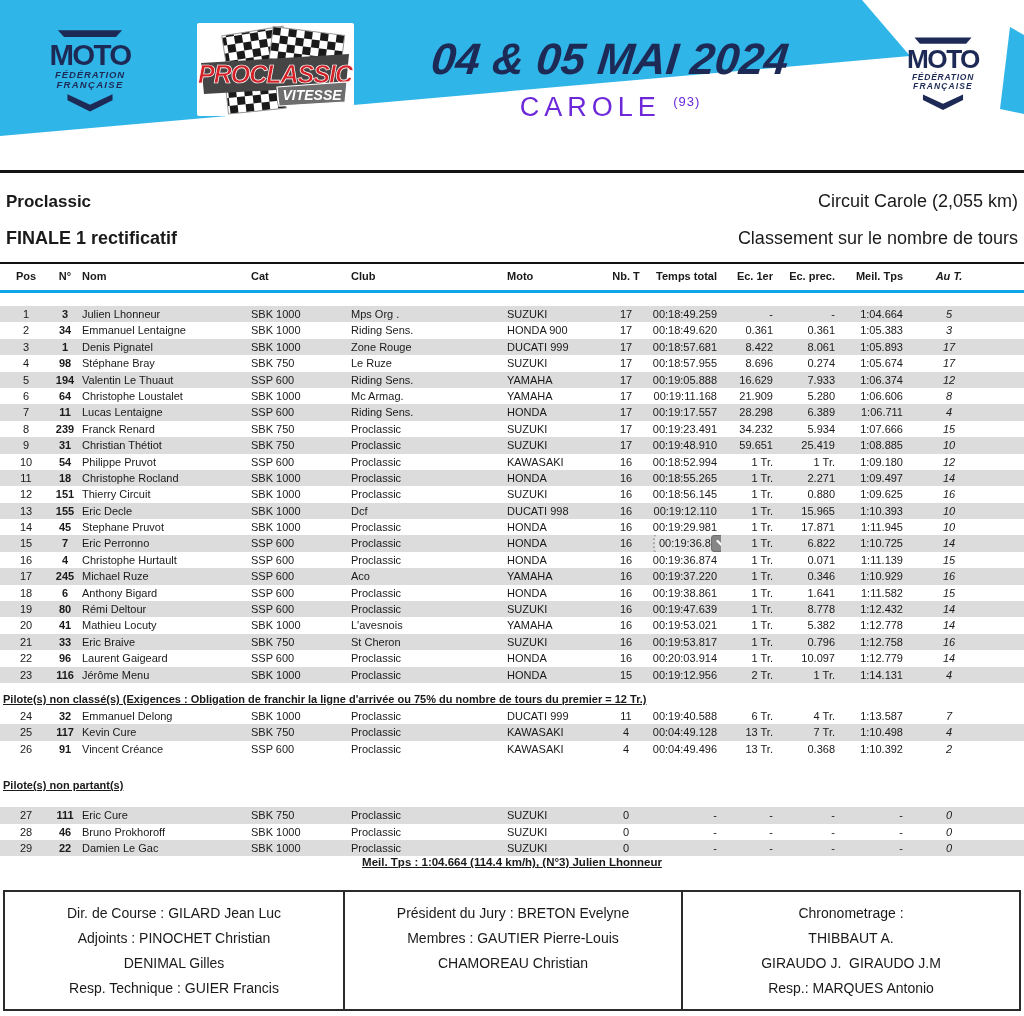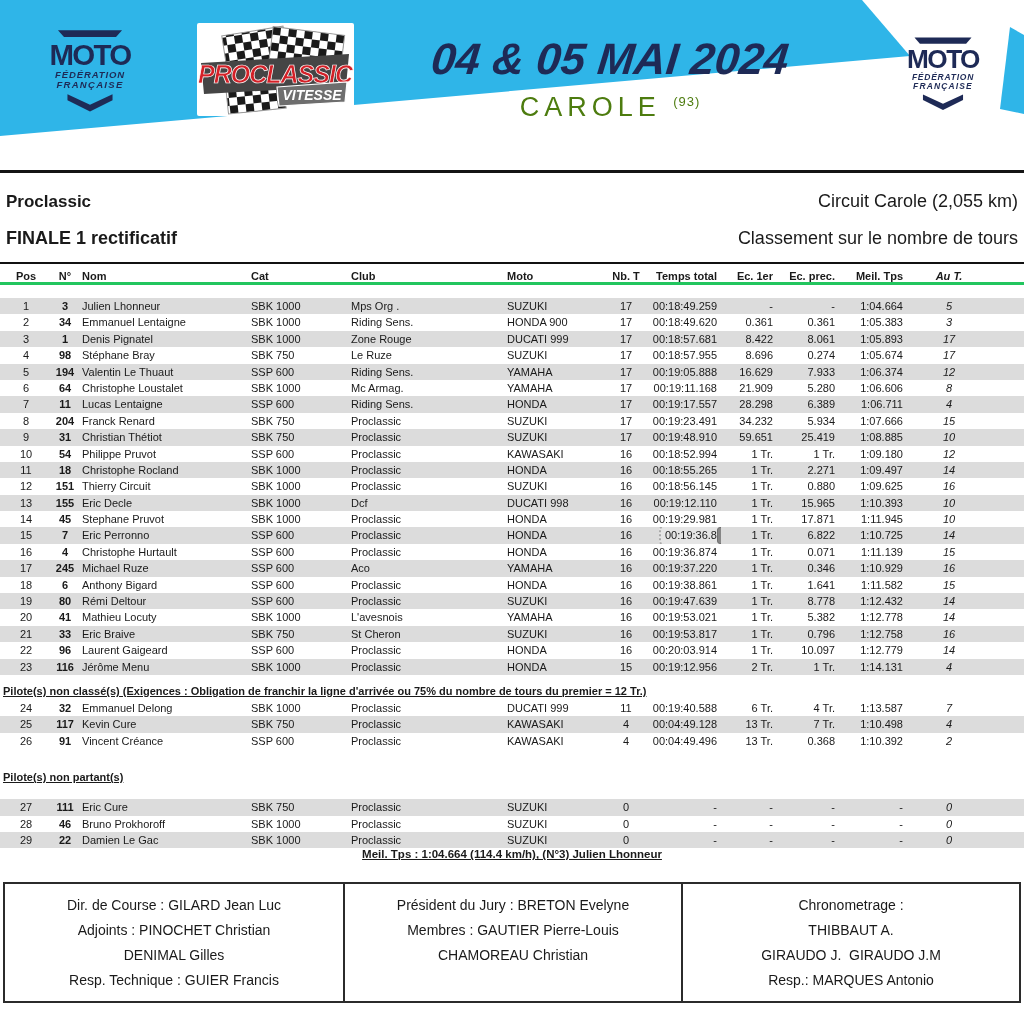--- a/index.html
+++ b/index.html
@@ -10,35 +10,35 @@
   .banner { position:relative; width:1024px; height:170px; }
   .banner-bg { position:absolute; left:0; top:0; }
   .logo-ffm { position:absolute; }
   .logo-ffm-left { left:38px; top:26px; }
   .logo-ffm-right { left:882px; top:36px; }
   .logo-proclassic { position:absolute; left:197px; top:23px; width:157px; height:93px;
     background:#fff; border-radius:2px; }
   .date-block { position:absolute; left:420px; top:34px; width:380px; text-align:center; }
   .date-title { font-size:44px; font-weight:bold; font-style:italic; color:#1e2a56;
     letter-spacing:0px; transform:skewX(-6deg); white-space:nowrap; }
-  .venue-line { margin-top:8px; font-size:27px; color:#4d7c0f; letter-spacing:5px; }
+  .venue-line { margin-top:8px; font-size:27px; color:#6d28d9; letter-spacing:5px; }
   .venue-sup { font-size:13px; letter-spacing:1px; vertical-align:10px; }
   .rule-top { width:1024px; height:3px; background:#141414; }
 
   
   .doc-head { padding:18px 6px 0 6px; }
   .doc-row { display:flex; justify-content:space-between; align-items:baseline; }
   .doc-row + .doc-row { margin-top:16px;text-align:center; }
   .h-bold { font-size:17px; font-weight:bold; }
   .h-big  { font-size:18px; font-weight:bold; }
   .h-reg  { font-size:18px; }
 
   
   .rtable { margin-top:13px; font-size:11px; }
-  .thead { border-top:2px solid #111; border-bottom:3px solid #22c55e; padding:6px 0 0 0; font-weight:bold; }
+  .thead { border-top:2px solid #111; border-bottom:3px solid #0ea5e9; padding:6px 0 8px 0; font-weight:bold; }
   .grid { display:grid; padding-left:2px;
     grid-template-columns:48px 30px 171px 100px 156px 100px 38px 76px 56px 62px 68px 84px; }
   .td { overflow:hidden; white-space:nowrap; }
   .c-pos  { text-align:center; }
   .c-num  { text-align:center; font-weight:bold; }
   .c-nom  { text-align:left; padding-left:2px; }
   .c-cat  { text-align:left; }
   .c-club { text-align:left; }
   .c-moto { text-align:left; }
   .c-nbt  { text-align:center; }
@@ -49,21 +49,21 @@
   .c-aut  { text-align:center;font-style:italic; }
   .tbody { margin-top:13px; }
   .trow { height:16.4px; line-height:16.4px; }
   .trow.odd { background:#dcdcdc; }
   .sect-head { font-weight:bold; text-decoration:underline; padding-left:3px; font-size:11px; }
   .sect-unclassified { margin-top:10px; margin-bottom:3px; }
   .sect-dns { margin-top:22px; margin-bottom:16px; }
 
   
   .ov-wrap { position:relative; z-index:3; display:inline-flex; align-items:center;
-    height:21px; margin:-3px -5px -3px 14px; padding:0 1px 0 4px;
+    height:21px; margin:-3px -5px -3px 8px; padding:0 1px 0 4px;
     border:2px dotted #a9a9a9; border-radius:5px; background:rgba(245,245,245,.35); }
   .ov-btn { width:22px; height:17px; margin-left:0px; background:#868686;
     border:1px solid #6f6f6f; border-radius:3px; display:inline-flex;
     align-items:center; justify-content:center; cursor:pointer; }
 
   
   .bestlap { text-align:center; font-size:11.5px; font-weight:bold;
     text-decoration:underline; }
   .officials { margin:22px 3px 0 3px; border:2px solid #2b2b2b; display:grid;
     grid-template-columns:1fr 1fr 1fr; }
@@ -249,21 +249,21 @@
         <div class="td c-moto">HONDA</div>
         <div class="td c-nbt">17</div>
         <div class="td c-temps">00:19:17.557</div>
         <div class="td c-ec1">28.298</div>
         <div class="td c-ecp">6.389</div>
         <div class="td c-meil">1:06.711</div>
         <div class="td c-aut">4</div>
       </div>
       <div class="trow grid">
         <div class="td c-pos">8</div>
-        <div class="td c-num">204</div>
+        <div class="td c-num">239</div>
         <div class="td c-nom">Franck Renard</div>
         <div class="td c-cat">SBK 750</div>
         <div class="td c-club">Proclassic</div>
         <div class="td c-moto">SUZUKI</div>
         <div class="td c-nbt">17</div>
         <div class="td c-temps">00:19:23.491</div>
         <div class="td c-ec1">34.232</div>
         <div class="td c-ecp">5.934</div>
         <div class="td c-meil">1:07.666</div>
         <div class="td c-aut">15</div>

